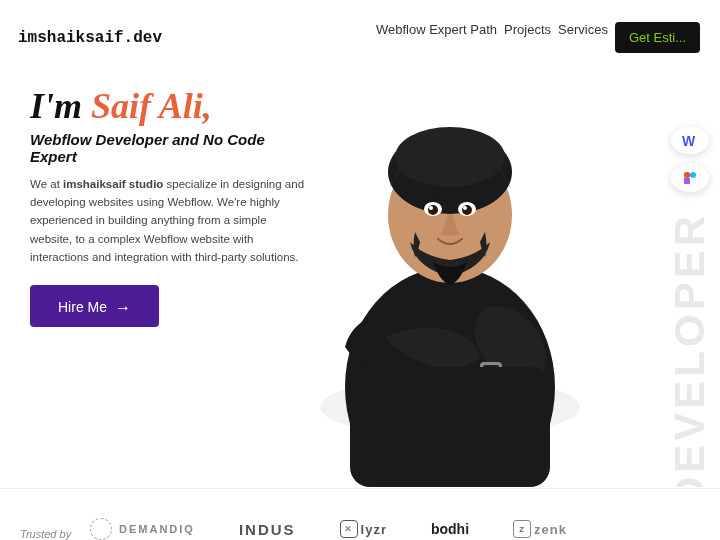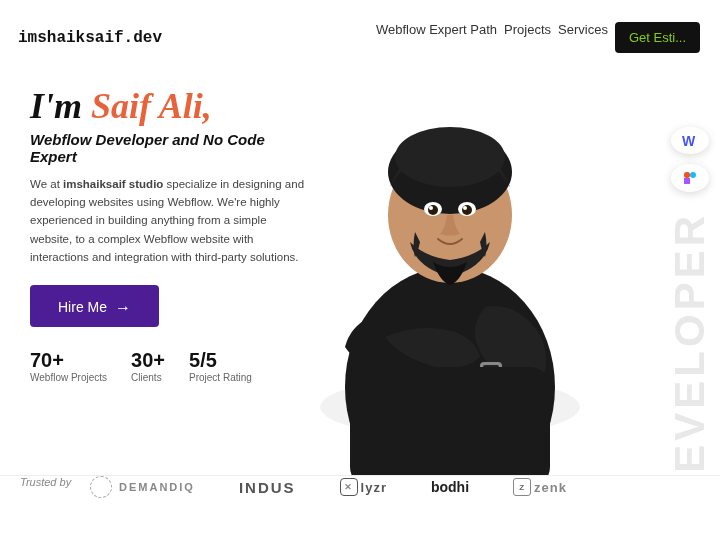--- a/index.html
+++ b/index.html
@@ -190,25 +190,25 @@
       margin-top: 10px;
       user-select: none;
     }
 
     
     .trusted-bar {
       position: absolute;
       bottom: 0;
       left: 0;
       right: 0;
-      height: 65px;
+      height: 52px;
       background: #fff;
       border-top: 1px solid #eee;
       display: flex;
-      align-items: flex-start;
+      align-items: flex-end;
       padding: 0 20px;
       gap: 0;
       z-index: 10;
     }
     .trusted-label {
       font-size: 11px;
       color: #888;
       font-family: Arial, sans-serif;
       font-style: italic;
       min-width: 70px;
@@ -274,34 +274,20 @@
     <p class="hero-subtitle">Webflow Developer and No Code Expert</p>
     <p class="hero-desc">
       We at <strong>imshaiksaif studio</strong><span> specialize in designing and developing websites using Webflow. We're highly experienced in building anything from a simple website, to a complex Webflow website with interactions and integration with third-party solutions.</span>
     </p>
     <button class="hire-btn">
       <span>Hire Me</span>
       <span class="arrow">→</span>
     </button>
 
     
-    <div class="stats">
-      <div class="stat-item">
-        <div class="stat-number">70+</div>
-        <div class="stat-label">Webflow Projects</div>
-      </div>
-      <div class="stat-item">
-        <div class="stat-number">30+</div>
-        <div class="stat-label">Clients</div>
-      </div>
-      <div class="stat-item">
-        <div class="stat-number">5/5</div>
-        <div class="stat-label">Project Rating</div>
-      </div>
-    </div>
   </div>
 
   <div class="hero-image">
     <svg class="person-svg" viewBox="0 0 320 420" xmlns="http://www.w3.org/2000/svg">
 
       <ellipse cx="160" cy="340" rx="130" ry="30" fill="rgba(0,0,0,0.05)"></ellipse>
 
       <ellipse cx="160" cy="320" rx="105" ry="120" fill="#1a1a1a"></ellipse>
 
       <rect x="143" y="165" width="34" height="40" fill="#c8956c" rx="8"></rect>

